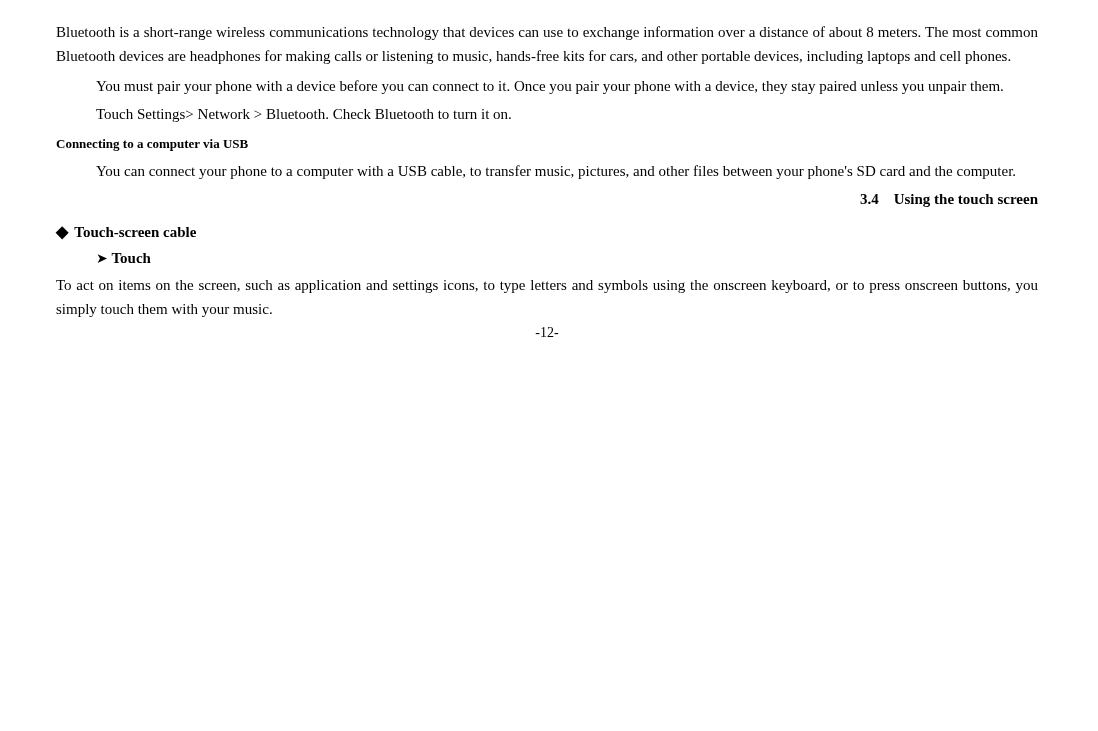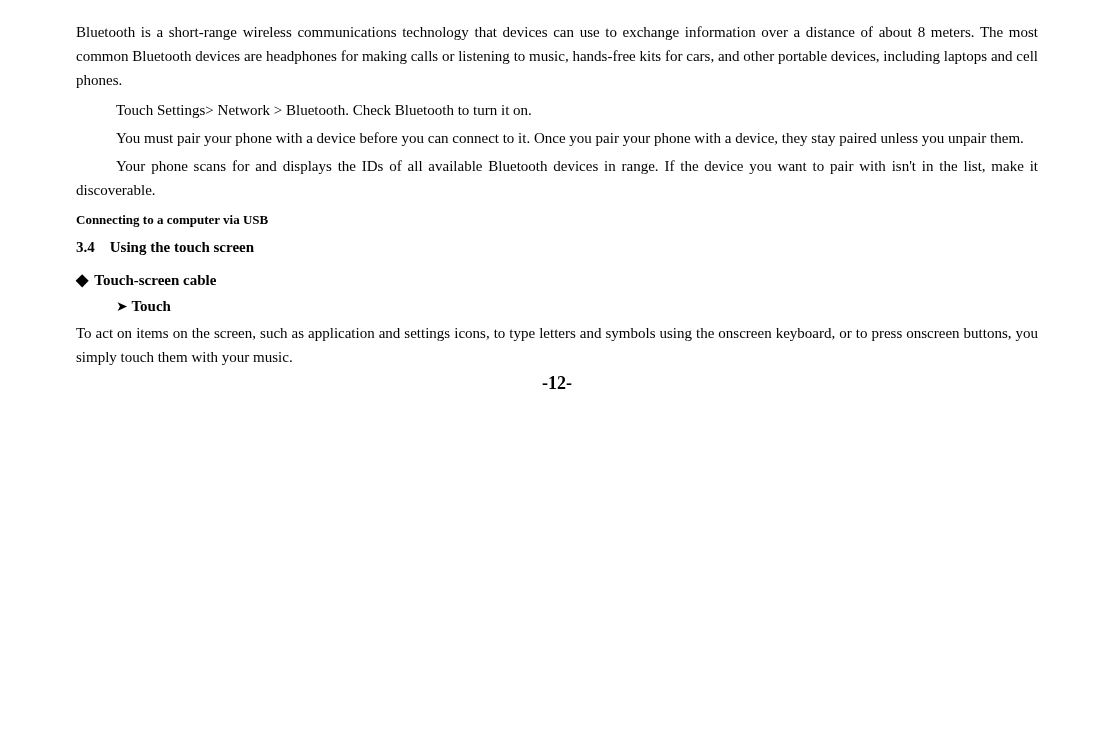--- a/index.html
+++ b/index.html
@@ -17,21 +17,21 @@
       min-height: 731px;
       display: flex;
       justify-content: center;
       align-items: flex-start;
     }
 
     .page-container {
       width: 1098px;
       min-height: 731px;
       background: #ffffff;
-      padding: 20px 60px 20px 76px;
+      padding: 20px 60px 20px 56px;
       position: relative;
     }
 
     .paragraph {
       line-height: 1.6;
       margin-bottom: 6px;
       text-align: left;
     }
 
     .paragraph-indent {
@@ -42,21 +42,21 @@
 
     .section-heading {
       font-weight: bold;
       font-size: 13px;
       margin-top: 8px;
       margin-bottom: 4px;
       line-height: 1.6;
     }
 
     .subsection-heading {
-      text-align: left;
+      text-align: right;
       font-weight: bold;
       font-size: 15px;
       margin-bottom: 8px;
       line-height: 1.6;
     }
 
     .bullet-section {
       margin-top: 6px;
       margin-bottom: 4px;
     }
@@ -95,54 +95,53 @@
 
     .body-text {
       line-height: 1.6;
       margin-bottom: 4px;
       text-align: left;
     }
 
     .page-number {
       text-align: center;
       margin-top: 1px;
-      font-size: 18px;
+      font-size: 14px;
       color: #000;
-      font-weight: bold;
     }
 
     .text-justify {
       text-align: justify;
     }
   </style>
 </head>
 <body>
 
 <div class="page-container">
 
   <p class="paragraph text-justify">
     <span>Bluetooth is a short-range wireless communications technology that devices can use to exchange information over a distance of about 8 meters. The most common Bluetooth devices are headphones for making calls or listening to music, hands-free kits for cars, and other portable devices, including laptops and cell phones.</span>
   </p>
 
   <p class="paragraph-indent text-justify">
-    <span>Touch Settings&gt; Network &gt; Bluetooth. Check Bluetooth to turn it on.</span>
-  </p>
-
-  <p class="paragraph-indent text-justify">
     <span>You must pair your phone with a device before you can connect to it. Once you pair your phone with a device, they stay paired unless you unpair them.</span>
   </p>
 
   <p class="paragraph-indent text-justify">
-    <span>Your phone scans for and displays the IDs of all available Bluetooth devices in range. If the device you want to pair with isn't in the list, make it discoverable.</span>
+    <span>Touch Settings&gt; Network &gt; Bluetooth. Check Bluetooth to turn it on.</span>
   </p>
+
 
   <p class="section-heading">
     <span>Connecting to a computer via USB</span>
   </p>
 
+  <p class="paragraph-indent text-justify">
+    <span>You can connect your phone to a computer with a USB cable, to transfer music, pictures, and other files between your phone's SD card and the computer.</span>
+  </p>
 
   <div class="subsection-heading">
     <span>3.4</span>&nbsp;&nbsp;&nbsp;&nbsp;<span>Using the touch screen</span>
   </div>
 
   <div class="bullet-section">
     <div class="bullet-heading">
       <span class="bullet-diamond">◆</span>
       <span>Touch-screen cable</span>
     </div>

